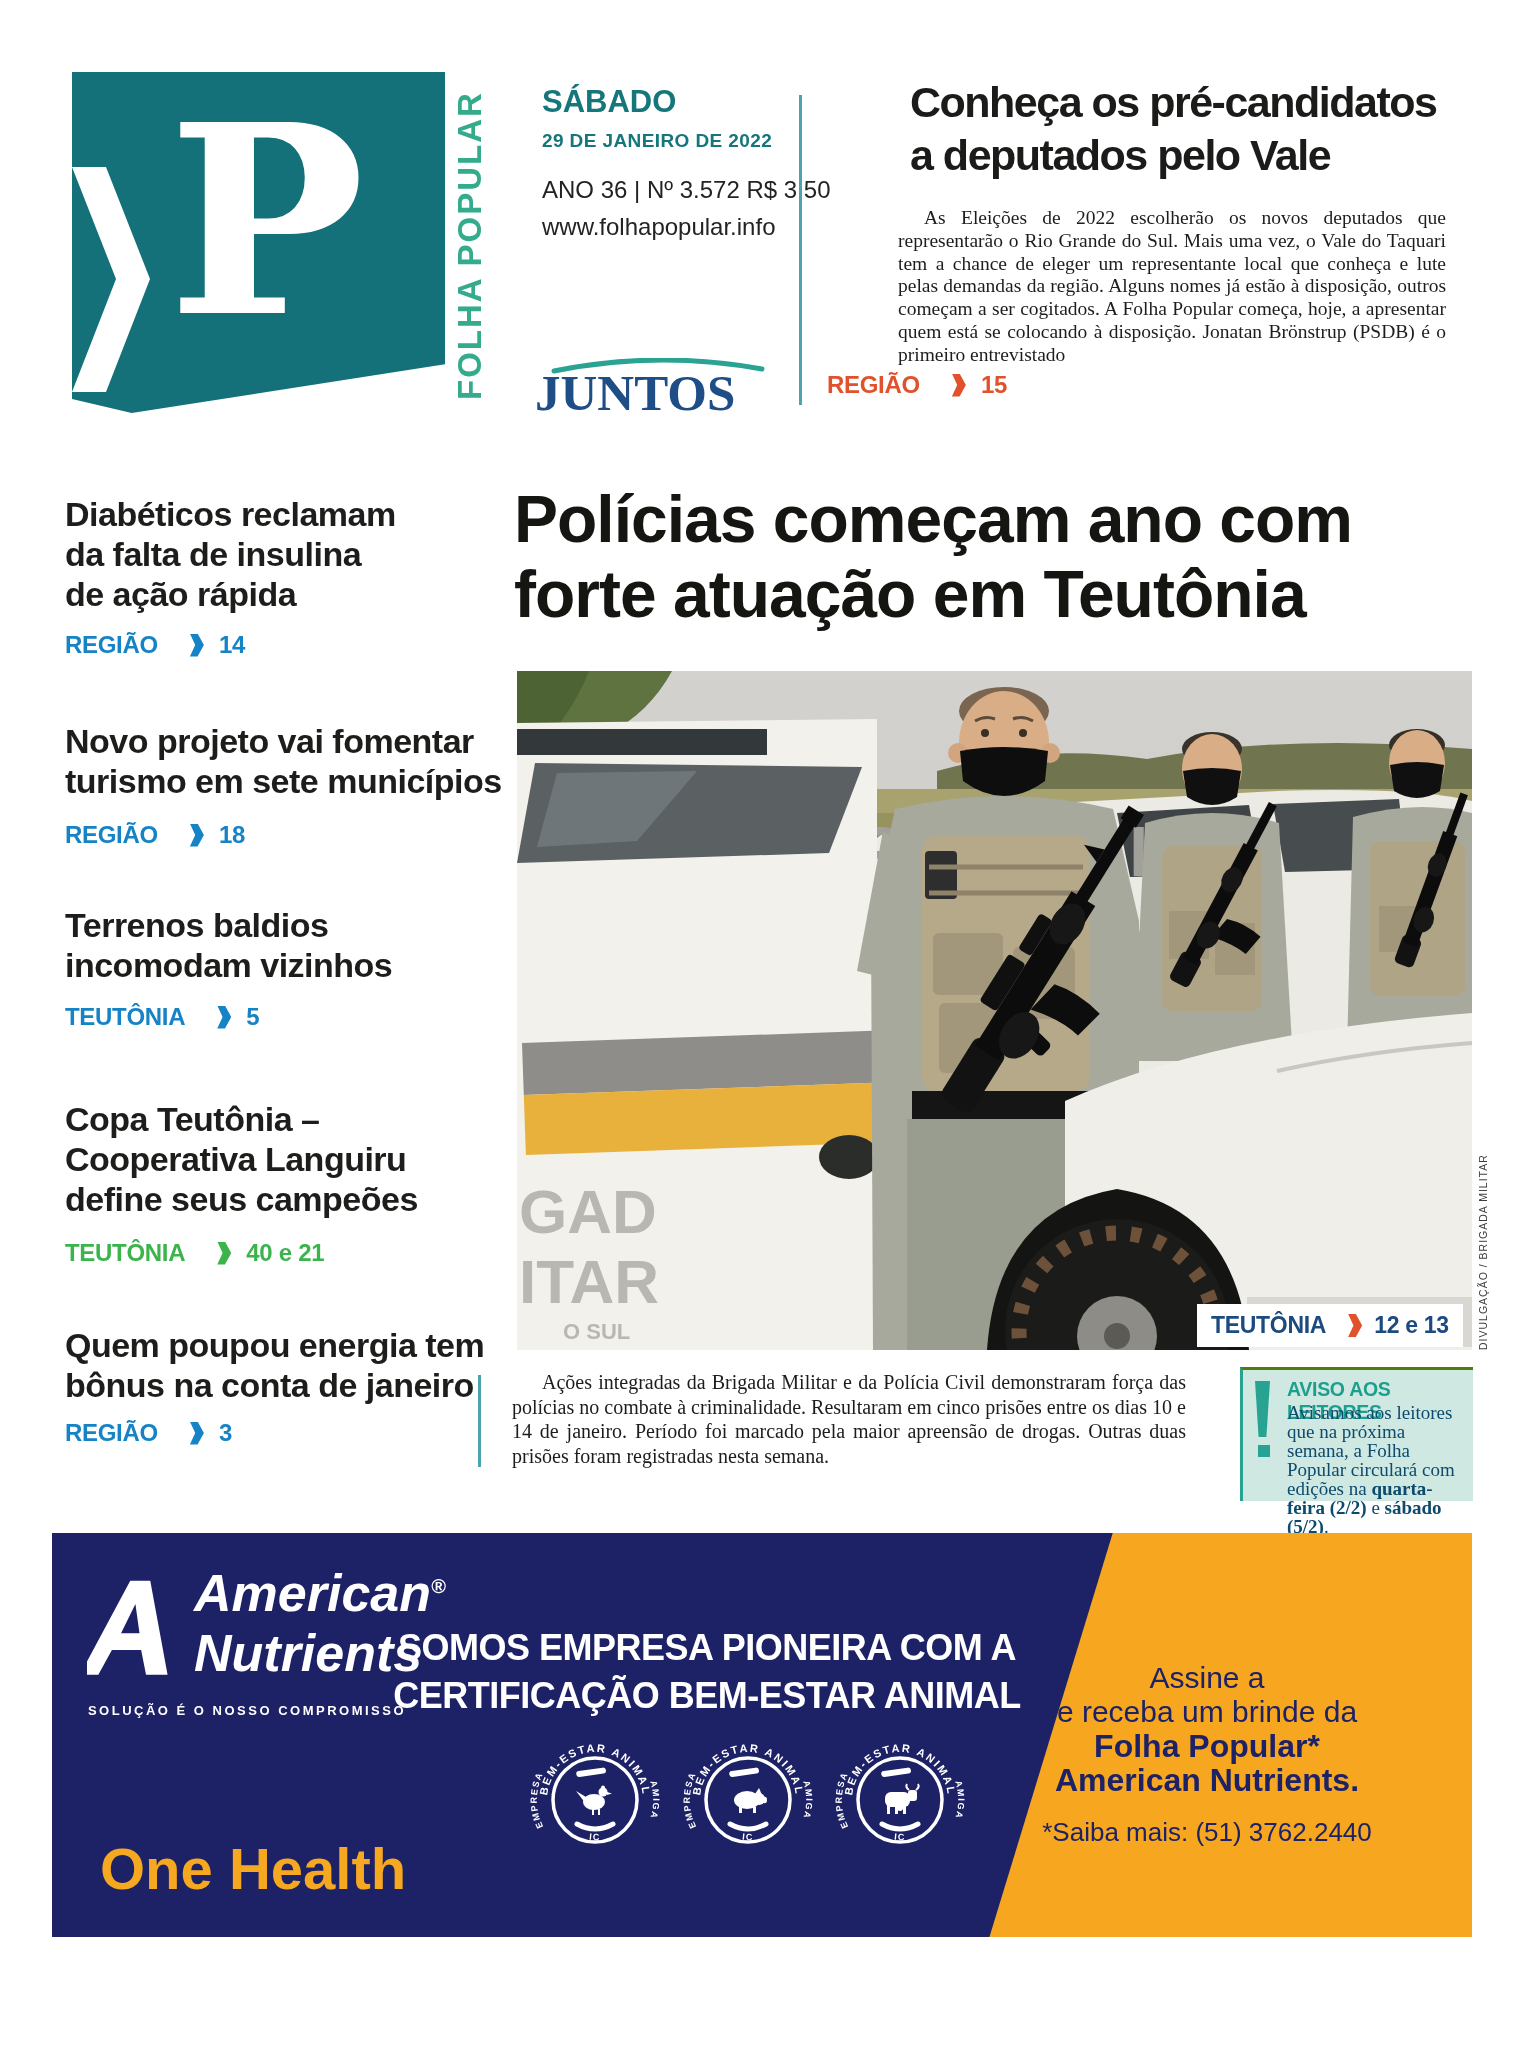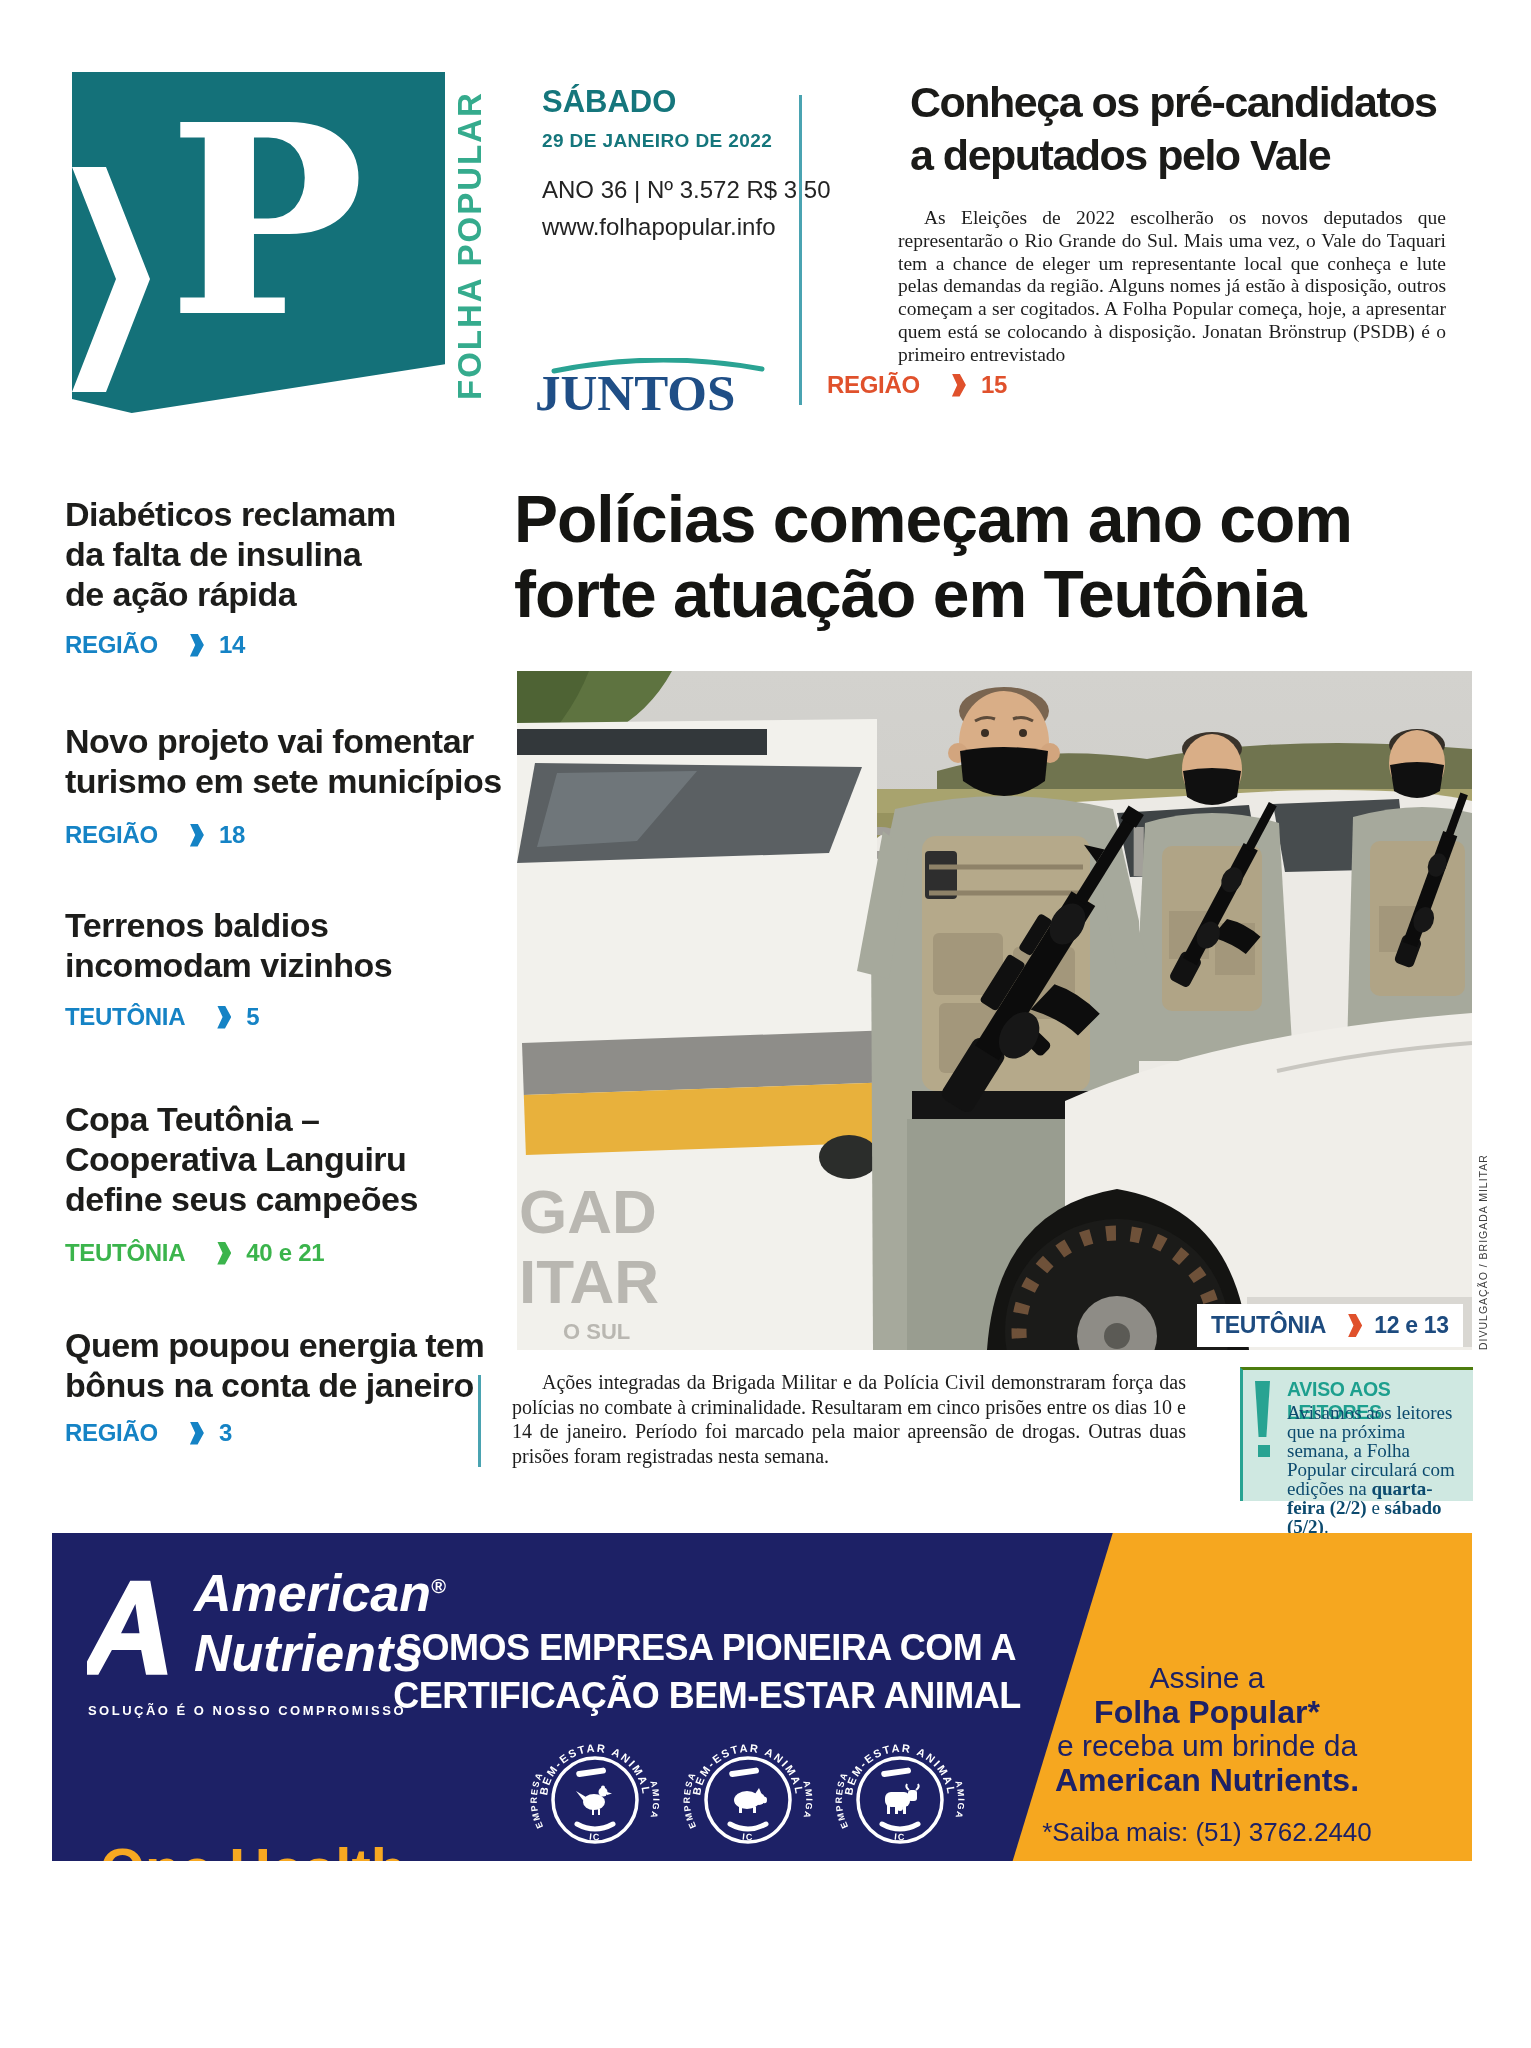--- a/index.html
+++ b/index.html
@@ -71,21 +71,21 @@
               border-top:3px solid #4d7c0f;border-left:3px solid #28a392;}
   #notice-bar{left:12px;top:11px;width:15px;height:56px;background:#28a392;
               clip-path:polygon(0 0,100% 0,76% 100%,24% 100%);}
   #notice-dot{left:15px;top:75px;width:12px;height:12px;background:#28a392;}
   #notice-title{left:44px;top:8px;font-weight:bold;font-size:19.5px;letter-spacing:-.3px;color:#1d9f8e;}
   #notice-body{left:44px;top:33px;width:177px;font-family:"Liberation Serif",serif;
                font-size:19px;line-height:19px;color:#0c4a6e;}
   #notice-body b{font-weight:bold;}
 
   
-  #ad{left:52px;top:1533px;width:1420px;height:328px;background:#1d2166;overflow:hidden;}
+  #ad{left:52px;top:1533px;width:1420px;height:404px;background:#1d2166;overflow:hidden;}
   #ad-orange{left:0;top:0;width:1420px;height:456px;background:#f6a71f;
              clip-path:polygon(74.7% 0,100% 0,100% 100%,64.9% 100%);}
   #an-logo-icon{left:35px;top:28px;}
   #brand1{left:142px;top:30px;font-weight:bold;font-style:italic;font-size:52px;color:#ffffff;}
   #brand1 sup{font-size:20px;}
   #brand2{left:142px;top:90px;font-weight:bold;font-style:italic;font-size:52px;color:#ffffff;}
   #brand-tagline{left:30px;top:170px;width:330px;text-align:center;font-weight:bold;
                  font-size:13px;letter-spacing:2.5px;color:#ffffff;}
   #brand-product{left:48px;top:302px;font-weight:bold;font-size:58px;color:#f7a821;}
   #ad-headline{left:330px;top:50px;width:650px;text-align:center;font-weight:bold;
@@ -413,20 +413,20 @@
         <path d="M 9 -10 q -4 -3 -2 -6 M 16 -10 q 4 -3 2 -6" stroke="#ffffff" stroke-width="2" fill="none"></path>
         <rect x="-13" y="6" width="3" height="8"></rect>
         <rect x="-5" y="6" width="3" height="8"></rect>
         <rect x="3" y="6" width="3" height="8"></rect>
         <circle cx="0" cy="8" r="3"></circle>
       </g>
     </svg>
 
     <div class="abs" id="ad-offer">
       <div class="offer-line">Assine a</div>
+      <div class="offer-line">e receba um brinde da</div>
       <div class="offer-line bold">Folha Popular*</div>
-      <div class="offer-line">e receba um brinde da</div>
       <div class="offer-line bold">American Nutrients.</div>
       <div id="offer-contact">*Saiba mais: (51) 3762.2440</div>
     </div>
   </div>
 
 </div>
 
 </body></html>

